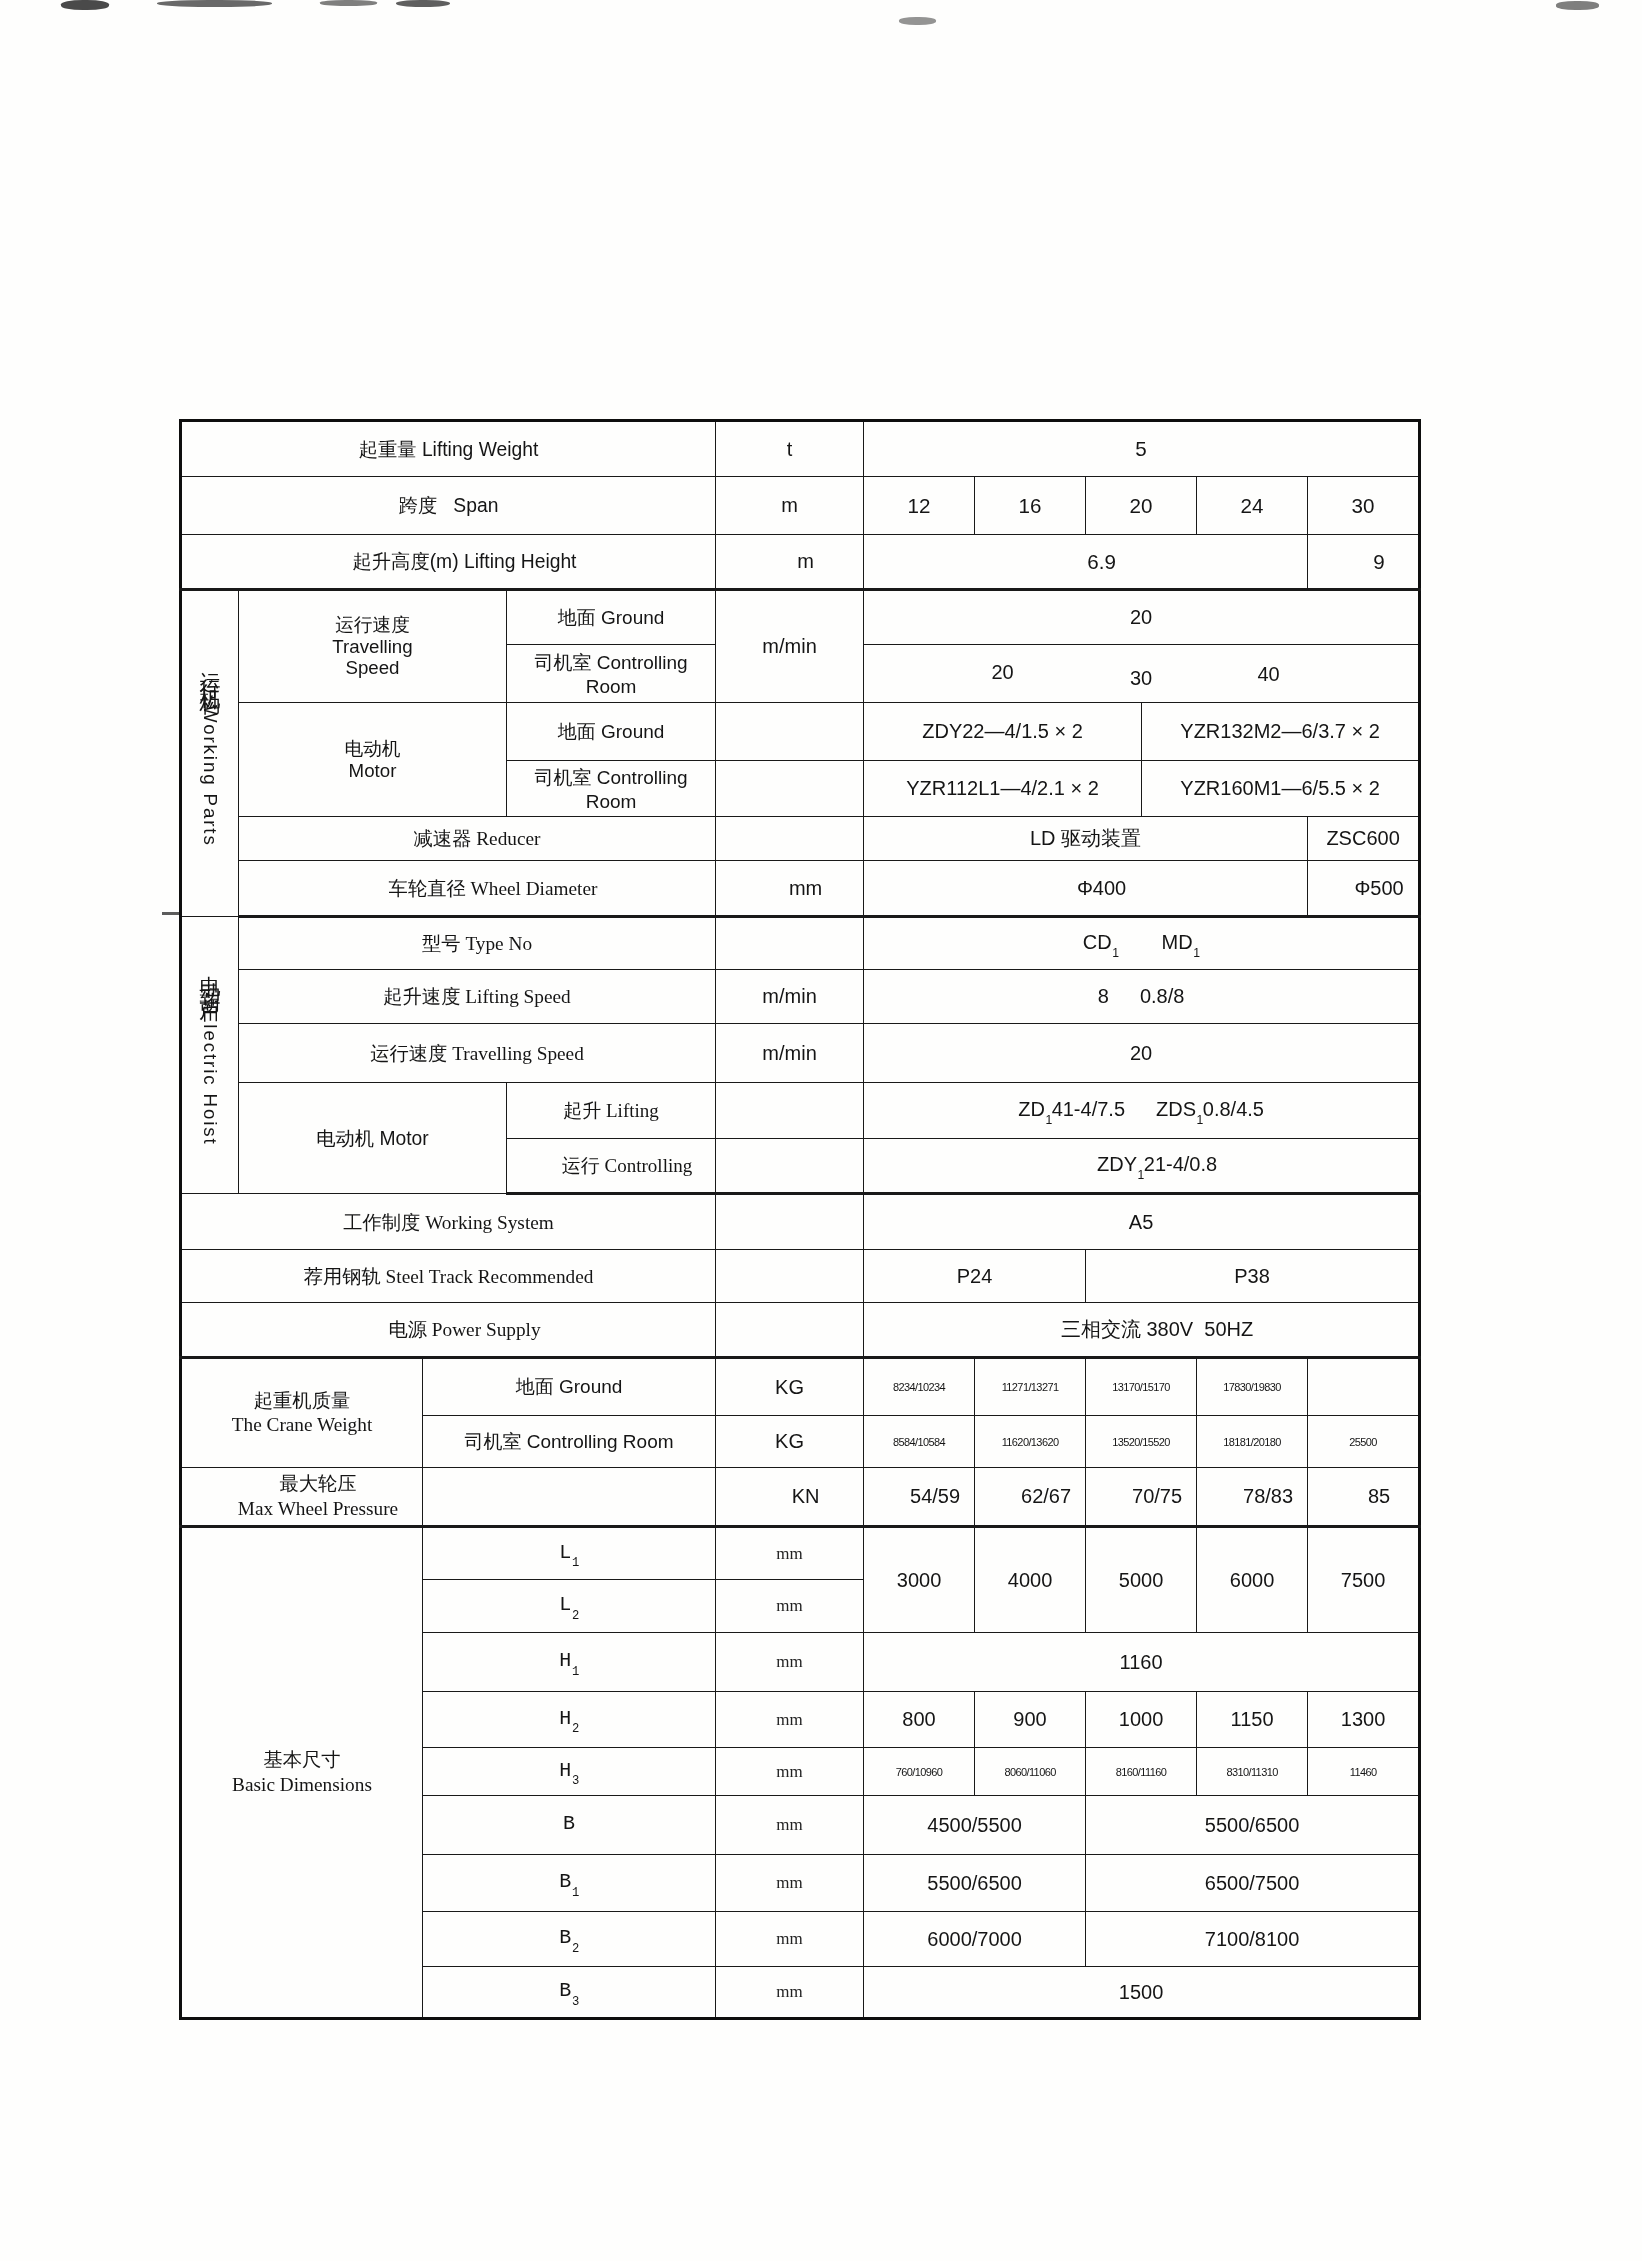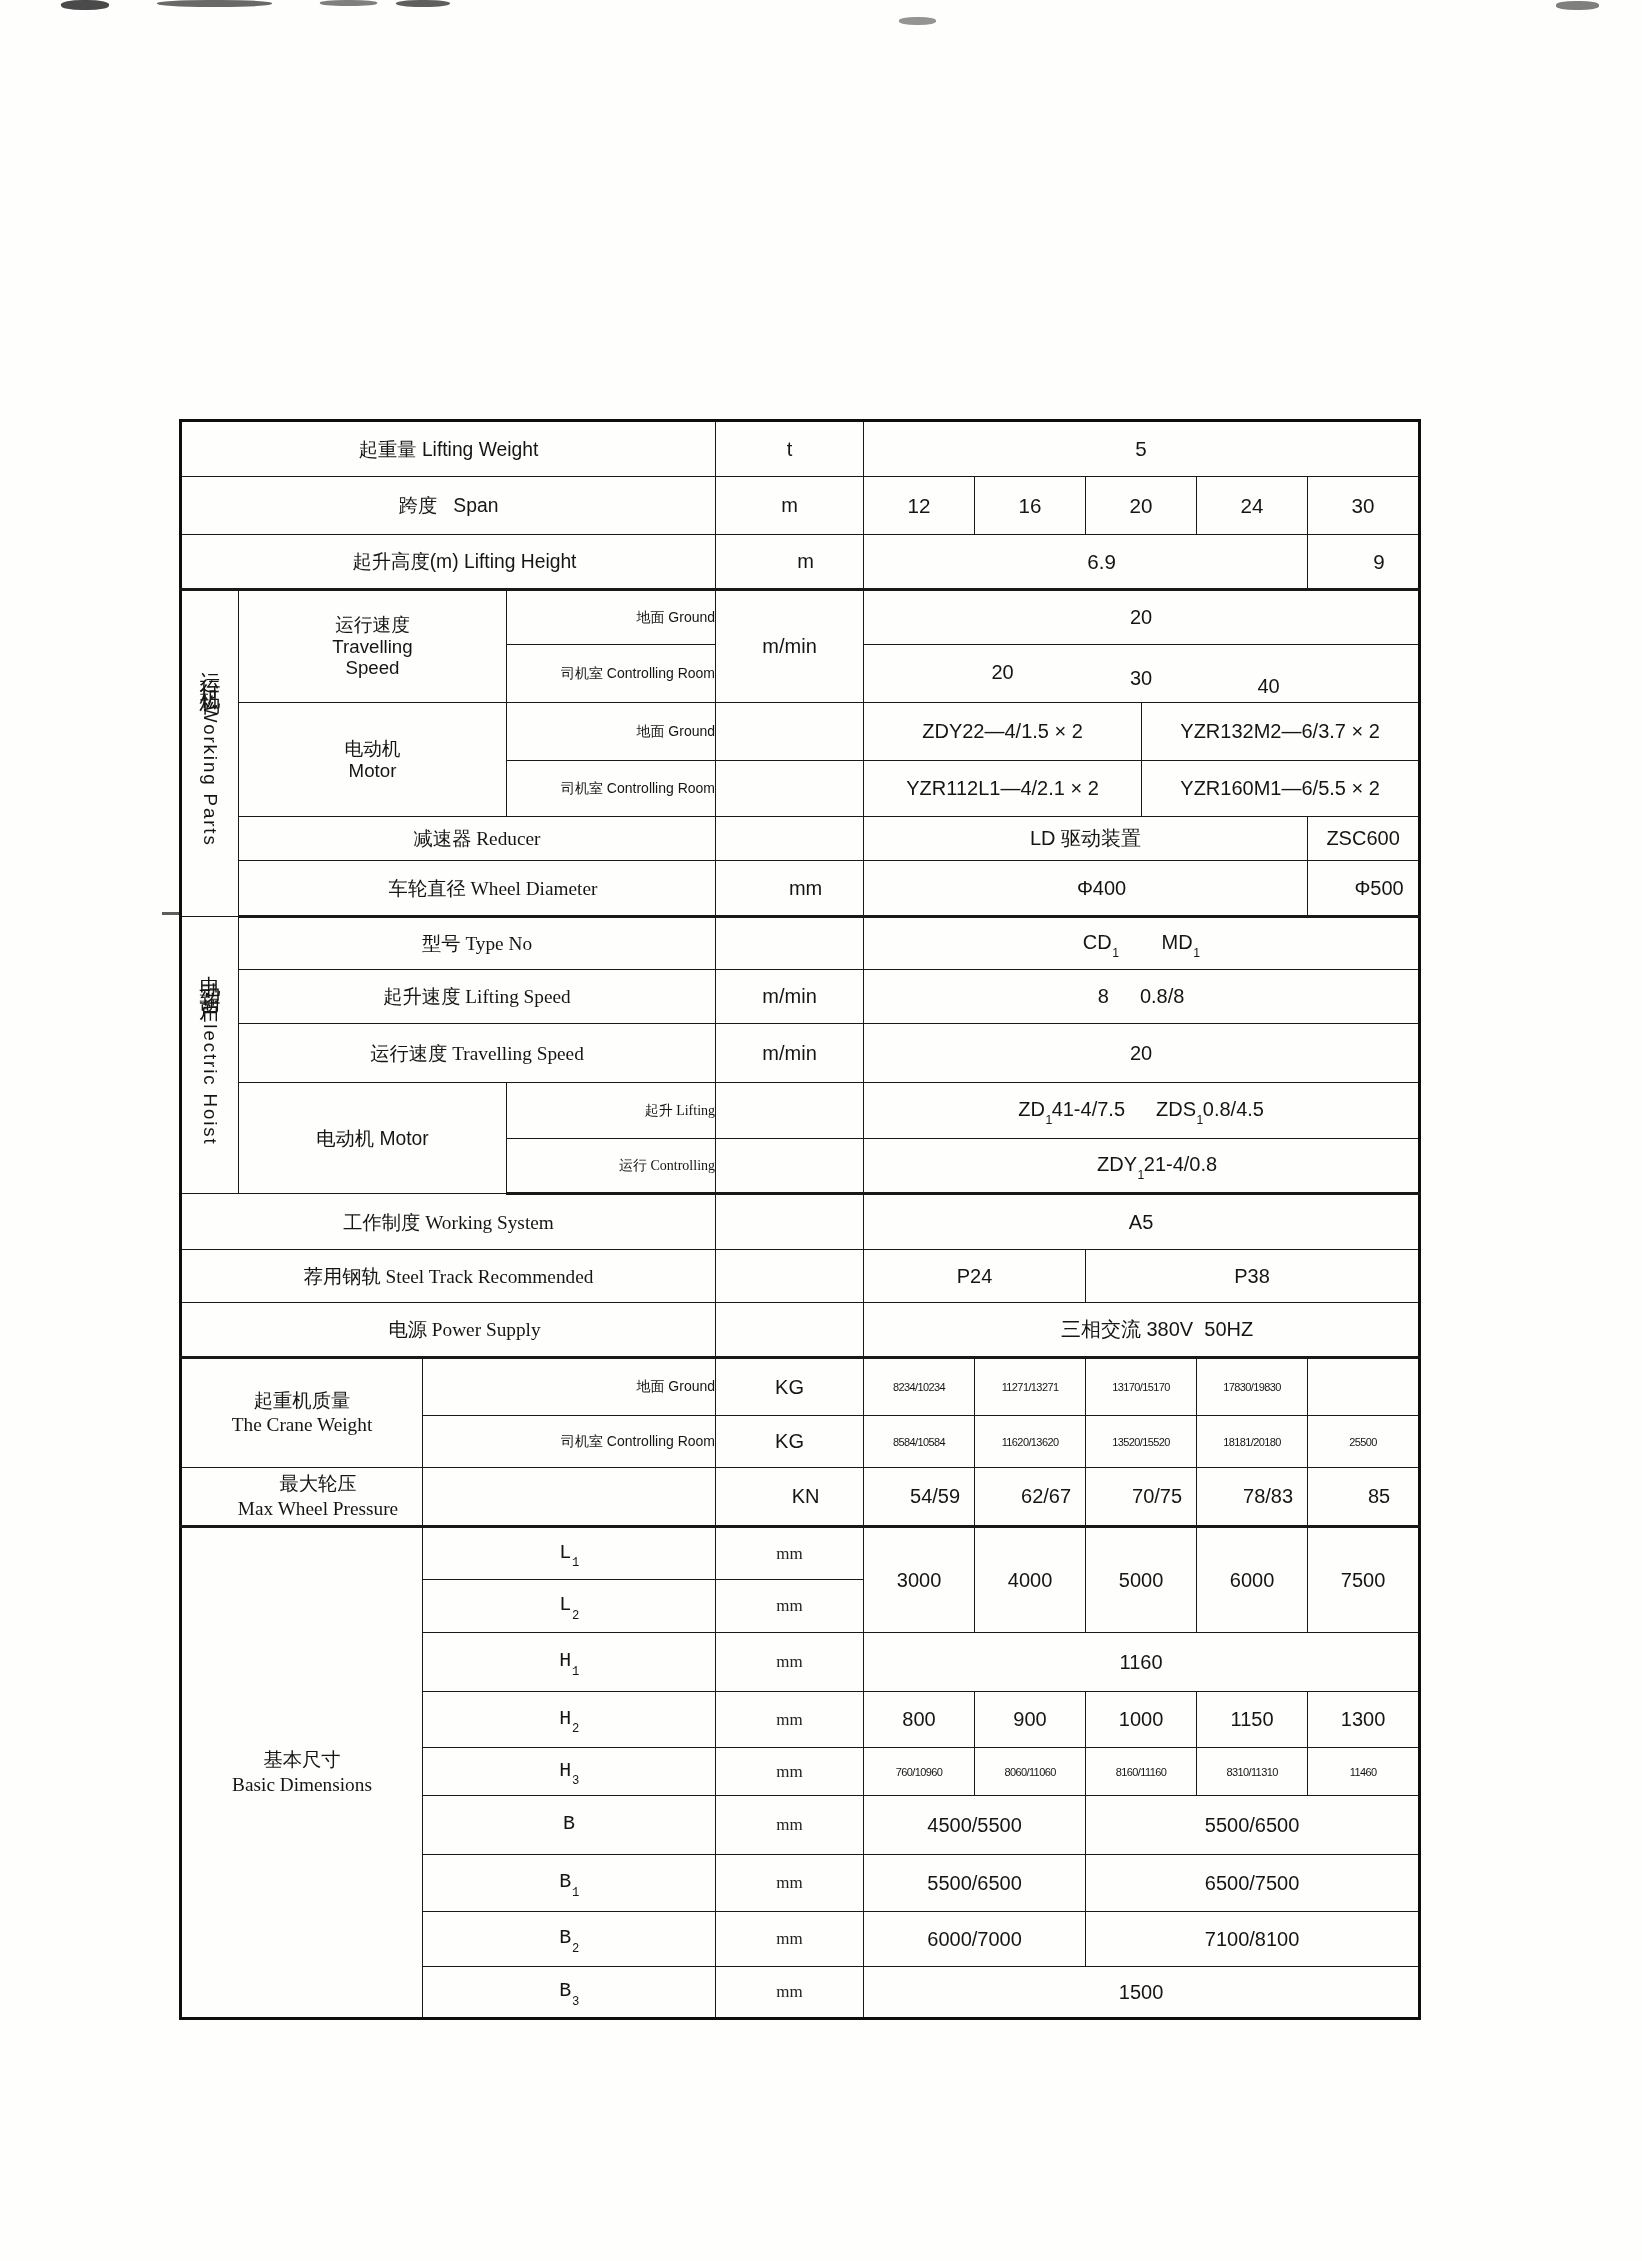--- a/index.html
+++ b/index.html
@@ -14,21 +14,21 @@
              border:3.9px solid #0e0e0e;}
   td{border:1.3px solid #191919;text-align:center;vertical-align:middle;padding:0;
      font-size:20px;overflow:hidden;}
   tr.secb td{border-bottom-width:3.2px;padding-left:32px;}
   
   .rh68{height:44px}.rh75{height:48px}.rh80{height:52px}.rh83{height:53px}.rh84{height:54px}
   .rh85{height:55px}.rh86{height:55px}.rh87{height:56px}.rh89{height:57px}.rh90{height:58px}
   .rh91{height:59px}.rh92{height:59px}
   
   .lab{font-size:19.3px;}
-  .sublab{font-size:14px;text-align:right;}
+  .sublab{font-size:19px;}
   .unit{font-size:20px;}
   .val{font-size:20px;}
   .valsm{font-size:11px;letter-spacing:-0.6px;}
   .valnum{font-size:20.6px;}
   .serif{font-family:"Liberation Serif",serif;}
   .two-line div{line-height:1.25;}
   .multi div{line-height:1.15;font-size:18.7px;}
   .dim{font-family:Liberation Mono, monospace;font-size:20px;}
   .dimu{font-size:17px;color:#222;font-family:"Liberation Serif",serif;}
   sub{font-size:12.2px;position:relative;top:3.9px;left:0.6px;}
@@ -37,21 +37,21 @@
   
   .vcell{padding:0;}
   .vtext{display:inline-block;writing-mode:vertical-rl;text-orientation:mixed;white-space:nowrap;}
   .vzh{font-size:21px;letter-spacing:7.7px;}
   .ven{font-size:18.7px;letter-spacing:1.9px;margin-top:14px;}
   
   .spread{position:relative;}
   .sp{position:absolute;transform:translate(-50%,-50%);font-size:20px;}
   .sp1{left:25%;top:47%;}
   .sp2{left:50%;top:58%;}
-  .sp3{left:73%;top:51%;margin-top:12px;}
+  .sp3{left:73%;top:51%;}
   
   .smudge{position:absolute;background:#2a2a2a;border-radius:45%;}
   .sm1{left:61px;top:0;width:48px;height:9.7px;opacity:.85;}
   .sm2{left:157px;top:0;width:115px;height:7px;opacity:.7;}
   .sm3{left:320px;top:0;width:57px;height:5.8px;opacity:.6;}
   .sm4{left:396px;top:0;width:54px;height:7px;opacity:.75;}
   .sm5{left:899px;top:17px;width:37px;height:7.7px;opacity:.5;}
   .sm6{left:1556px;top:1.3px;width:43px;height:8.4px;opacity:.6;}
   .tick{position:absolute;left:162px;top:912px;width:17px;height:2.6px;background:#333;opacity:.8;}
 </style>

